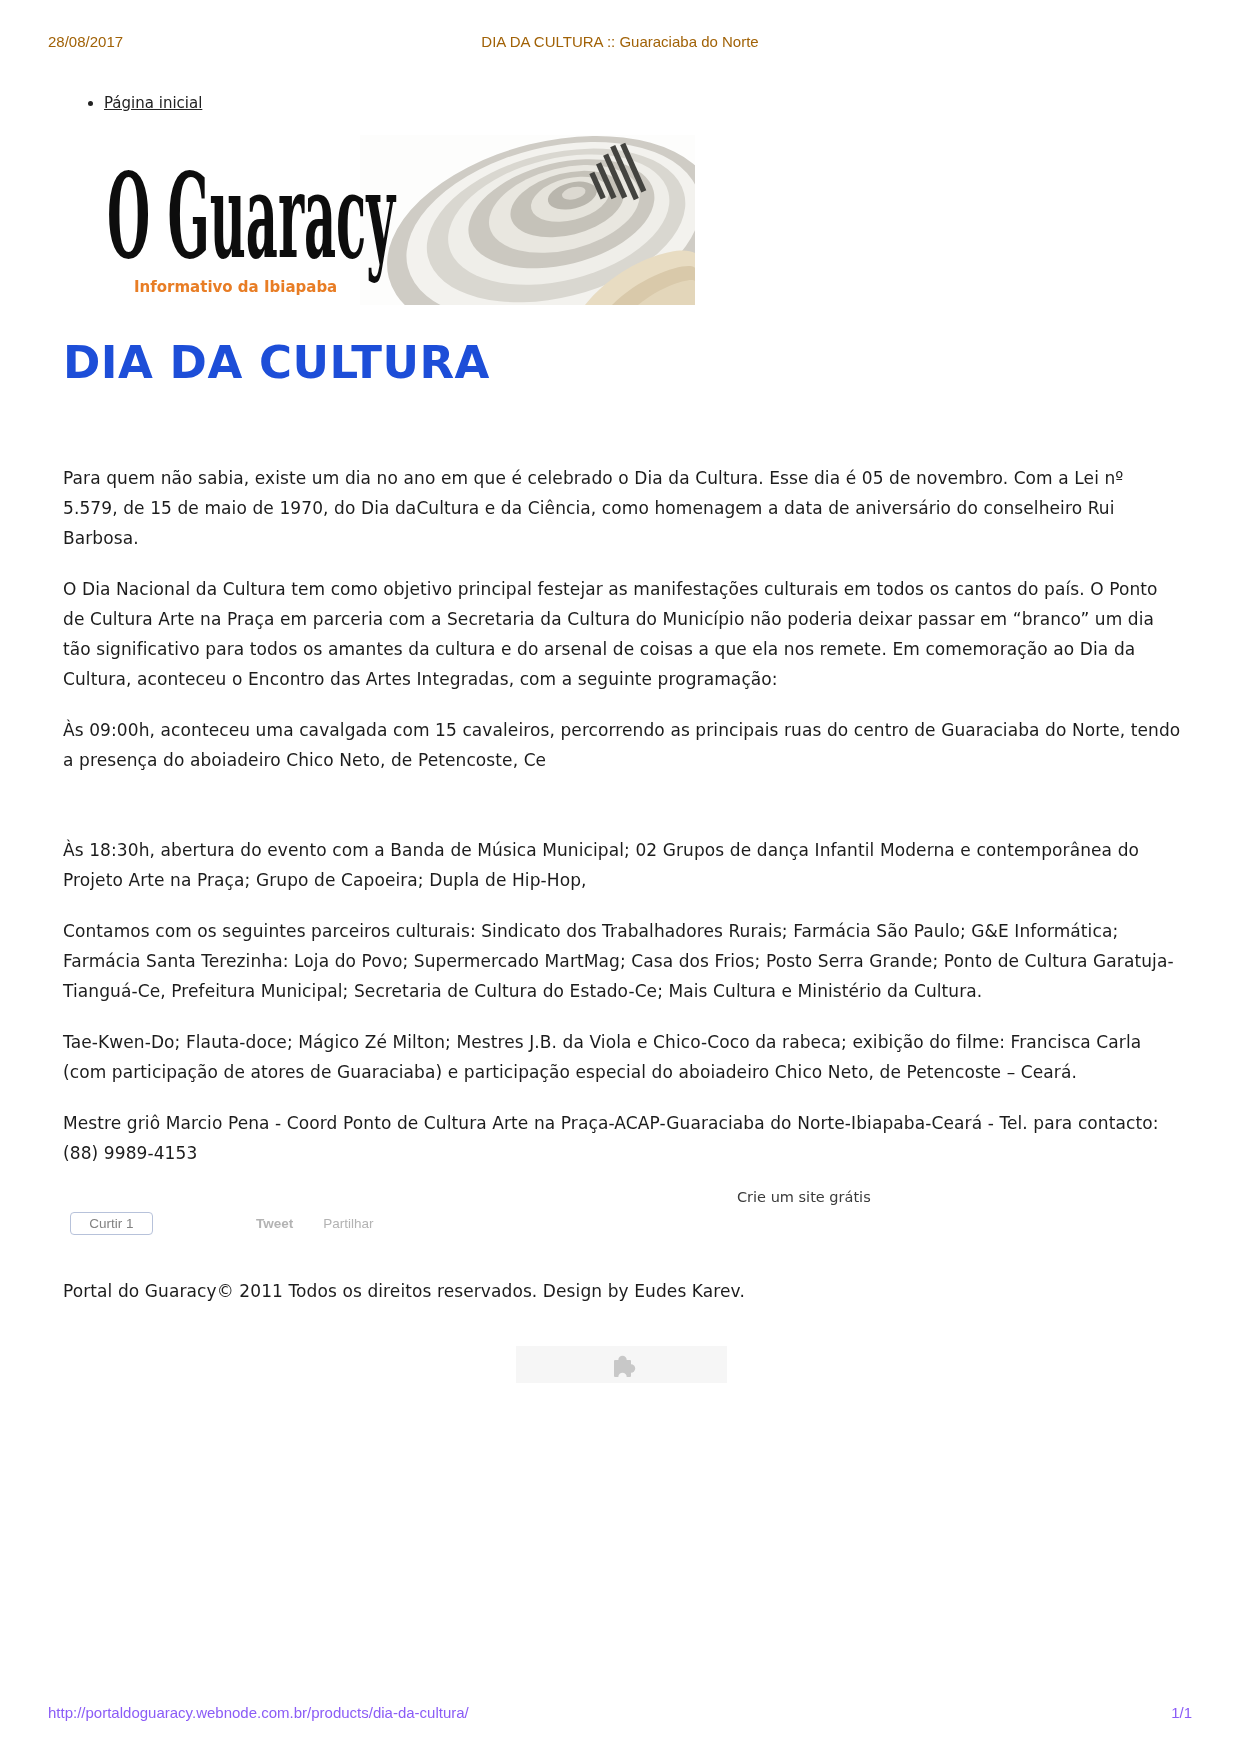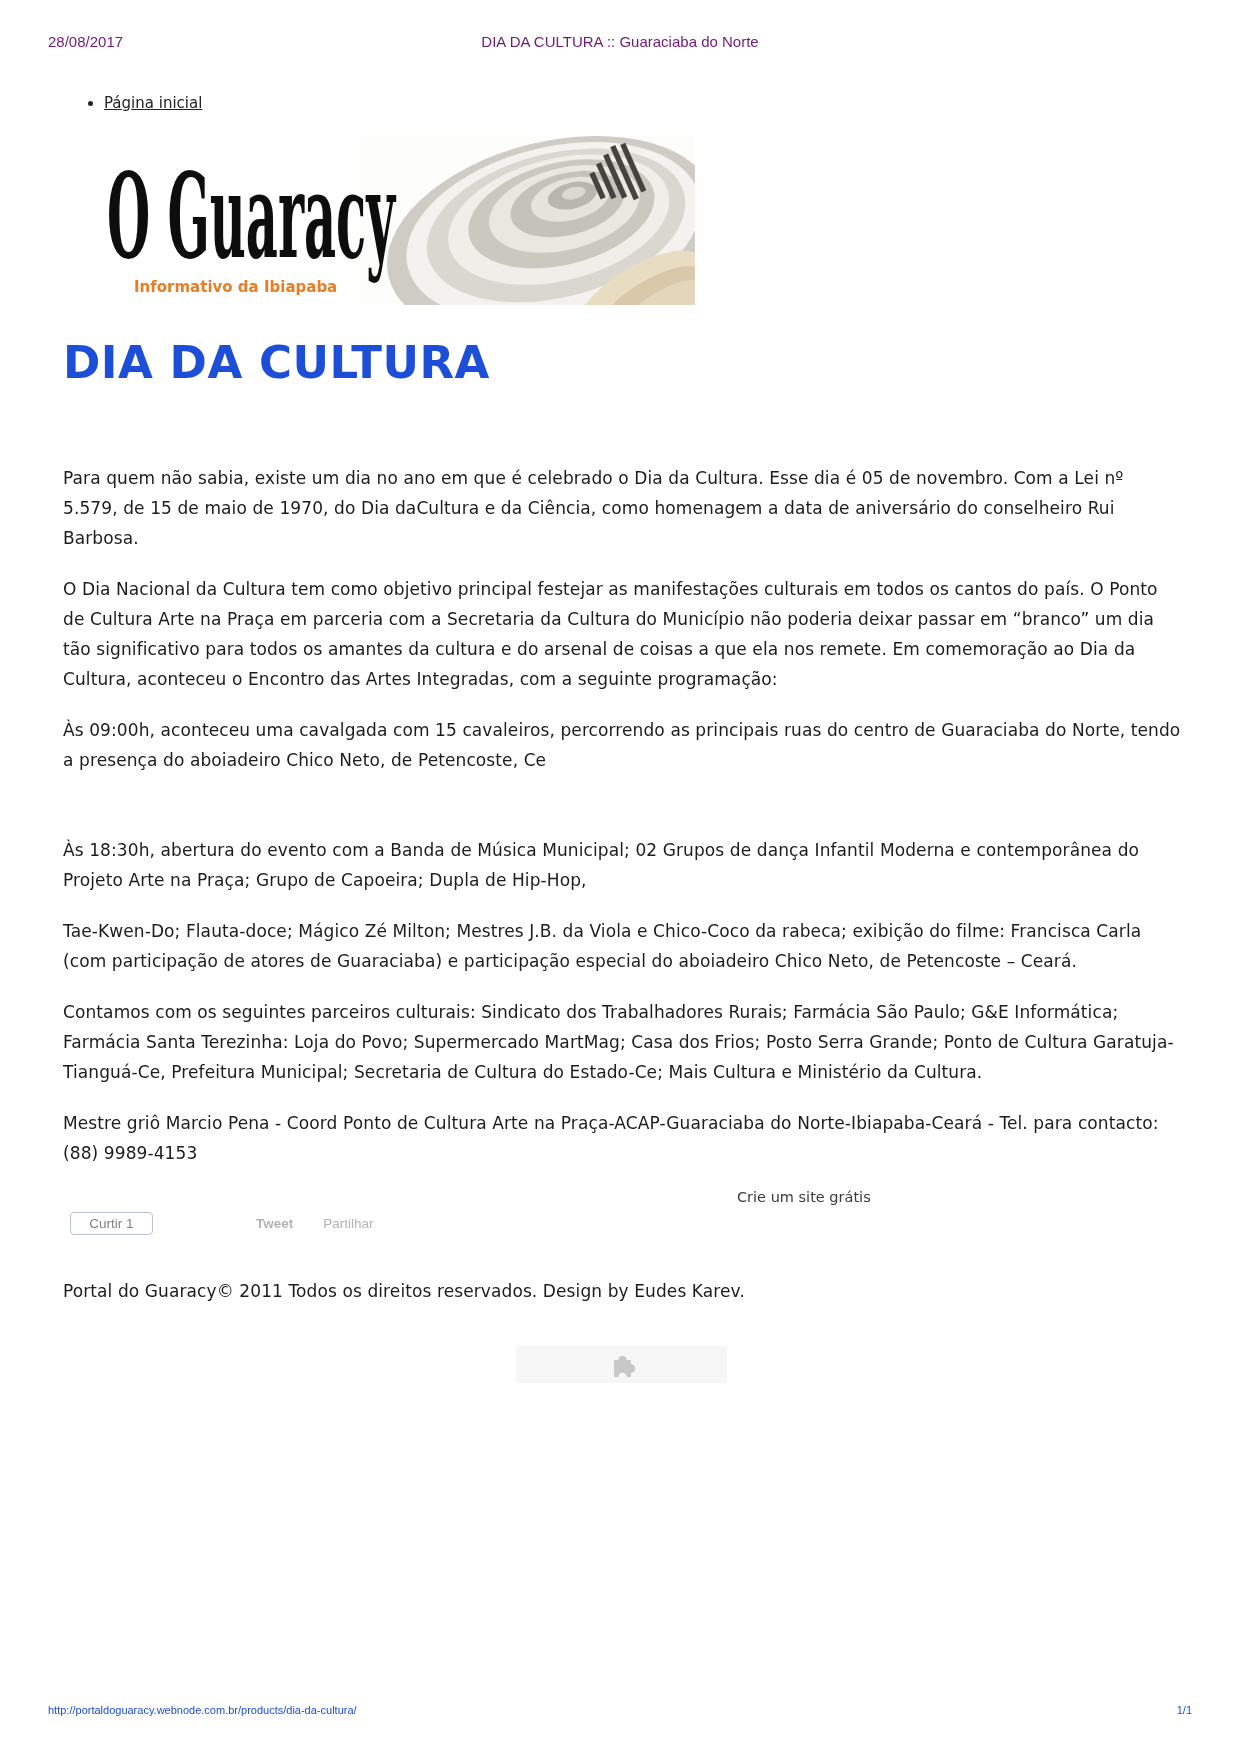--- a/index.html
+++ b/index.html
@@ -15,21 +15,21 @@
     overflow: hidden;
   }
 
   
   .print-header {
     position: relative;
     padding-top: 33px;
     height: 52px;
     font-family: "Liberation Sans", sans-serif;
     font-size: 15px;
-    color: #701a75;
+    color: #a16207;
   }
   .print-header .ph-title {
     position: absolute;
     left: 0; right: 0; top: 33px;
     text-align: center;
   }
   .print-header .ph-date { position: absolute; left: 48px; top: 33px; }
 
   
   ul.nav { margin-top: 42px; padding-left: 104px; }
@@ -144,22 +144,22 @@
   }
   .plugin-bar svg { display: block; }
 
   
   .print-footer {
     position: absolute;
     left: 48px; right: 48px; top: 1704px;
     display: flex;
     justify-content: space-between;
     font-family: "Liberation Sans", sans-serif;
-    font-size: 11px;
-    color: #1d4ed8;
+    font-size: 15px;
+    color: #8b5cf6;
   }
 </style>
 </head>
 <body>
 
 <div class="page">
 
   <div class="print-header">
     <span class="ph-date">28/08/2017</span>
     <span class="ph-title">DIA DA CULTURA :: Guaraciaba do Norte</span>
@@ -205,22 +205,22 @@
     </div>
   </div>
 
   <h1 class="article-title">DIA DA CULTURA</h1>
 
   <div class="content">
     <p>Para quem não sabia, existe um dia no ano em que é celebrado o Dia da Cultura. Esse dia é 05 de novembro. Com a Lei nº 5.579, de 15 de maio de 1970, do Dia daCultura e da Ciência, como homenagem a data de aniversário do conselheiro Rui Barbosa.</p>
     <p>O Dia Nacional da Cultura tem como objetivo principal festejar as manifestações culturais em todos os cantos do país. O Ponto de Cultura Arte na Praça em parceria com a Secretaria da Cultura do Município não poderia deixar passar em “branco” um dia tão significativo para todos os amantes da cultura e do arsenal de coisas a que ela nos remete. Em comemoração ao Dia da Cultura, aconteceu o Encontro das Artes Integradas, com a seguinte programação:</p>
     <p class="gap-large">Às 09:00h, aconteceu uma cavalgada com 15 cavaleiros, percorrendo as principais ruas do centro de Guaraciaba do Norte, tendo a presença do aboiadeiro Chico Neto, de Petencoste, Ce</p>
     <p>Às 18:30h, abertura do evento com a Banda de Música Municipal; 02 Grupos de dança Infantil Moderna e contemporânea do Projeto Arte na Praça; Grupo de Capoeira; Dupla de Hip-Hop,</p>
+    <p>Contamos com os seguintes parceiros culturais: Sindicato dos Trabalhadores Rurais; Farmácia São Paulo; G&amp;E Informática; Farmácia Santa Terezinha:  Loja do Povo; Supermercado MartMag; Casa dos Frios; Posto Serra Grande; Ponto de Cultura Garatuja-Tianguá-Ce, Prefeitura Municipal; Secretaria de Cultura do Estado-Ce; Mais Cultura e Ministério da Cultura.</p>
     <p>Tae-Kwen-Do; Flauta-doce; Mágico Zé Milton; Mestres J.B. da Viola e Chico-Coco da rabeca; exibição do filme: Francisca Carla (com participação de atores de Guaraciaba) e participação especial do aboiadeiro Chico Neto, de Petencoste – Ceará.</p>
-    <p>Contamos com os seguintes parceiros culturais: Sindicato dos Trabalhadores Rurais; Farmácia São Paulo; G&amp;E Informática; Farmácia Santa Terezinha:  Loja do Povo; Supermercado MartMag; Casa dos Frios; Posto Serra Grande; Ponto de Cultura Garatuja-Tianguá-Ce, Prefeitura Municipal; Secretaria de Cultura do Estado-Ce; Mais Cultura e Ministério da Cultura.</p>
     <p>Mestre griô Marcio Pena - Coord Ponto de Cultura Arte na Praça-ACAP-Guaraciaba do Norte-Ibiapaba-Ceará - Tel. para contacto: (88) 9989-4153</p>
   </div>
 
   <div class="promo-row">Crie um site grátis</div>
 
   <div class="social-row">
     <button class="like-btn">Curtir 1</button>
     <a class="soc-link tweet">Tweet</a>
     <a class="soc-link share">Partilhar</a>
   </div>

